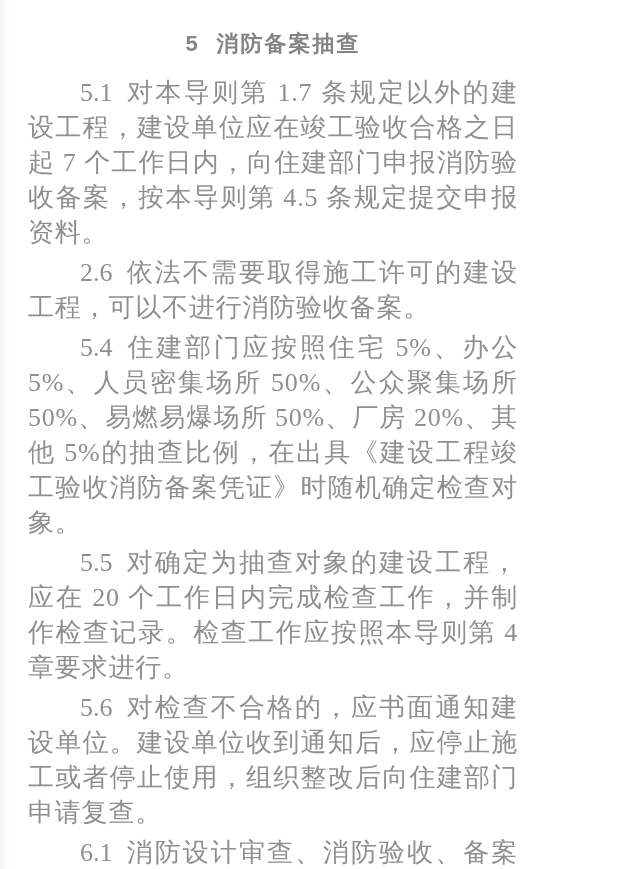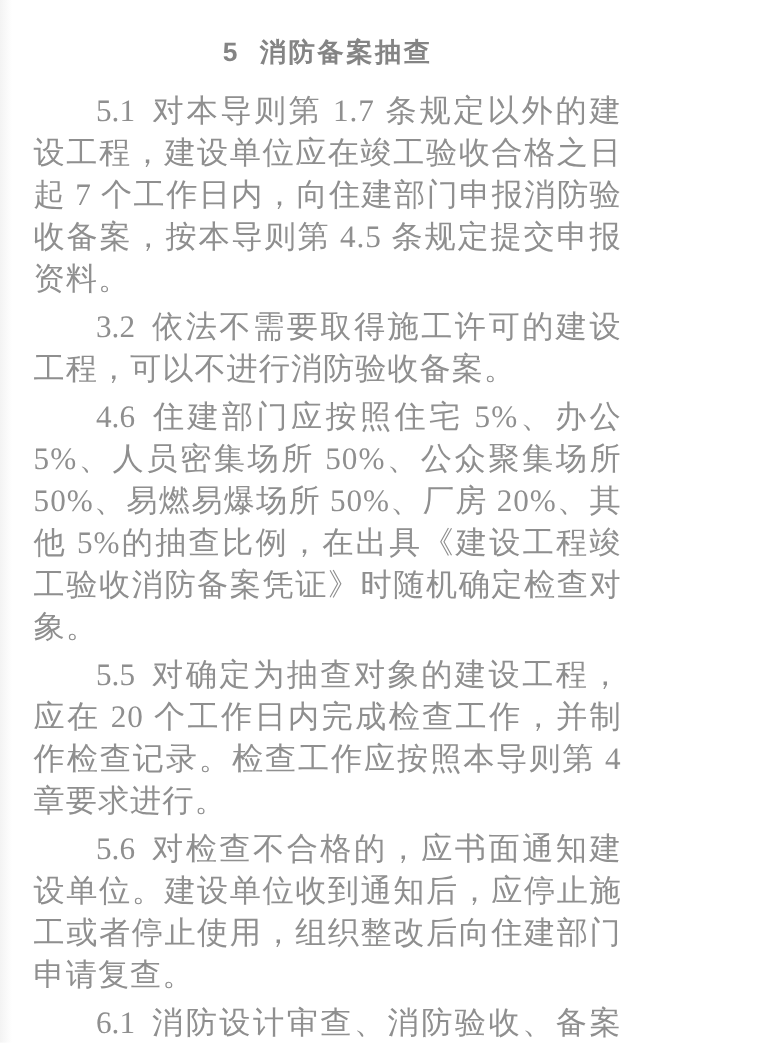--- a/index.html
+++ b/index.html
@@ -69,26 +69,26 @@
 
   <h2 class="sec-heading">
     <span class="h-num">5</span><span>消防备案抽查</span>
   </h2>
 
   <p class="clause">
     <span class="c-num">5.1</span><span>对本导则第 1.7 条规定以外的建设工程，建设单位应在竣工验收合格之日起 7 个工作日内，向住建部门申报消防验收备案，按本导则第 4.5 条规定提交申报资料。</span>
   </p>
 
   <p class="clause">
-    <span class="c-num">3.2</span><span>依法不需要取得施工许可的建设工程，可以不进行消防验收备案。</span>
+    <span class="c-num">2.6</span><span>依法不需要取得施工许可的建设工程，可以不进行消防验收备案。</span>
   </p>
 
 
   <p class="clause">
-    <span class="c-num">4.6</span><span>住建部门应按照住宅 5%、办公 5%、人员密集场所 50%、公众聚集场所 50%、易燃易爆场所 50%、厂房 20%、其他 5%的抽查比例，在出具《建设工程竣工验收消防备案凭证》时随机确定检查对象。</span>
+    <span class="c-num">5.4</span><span>住建部门应按照住宅 5%、办公 5%、人员密集场所 50%、公众聚集场所 50%、易燃易爆场所 50%、厂房 20%、其他 5%的抽查比例，在出具《建设工程竣工验收消防备案凭证》时随机确定检查对象。</span>
   </p>
 
   <p class="clause">
     <span class="c-num">5.5</span><span>对确定为抽查对象的建设工程，应在 20 个工作日内完成检查工作，并制作检查记录。检查工作应按照本导则第 4 章要求进行。</span>
   </p>
 
   <p class="clause">
     <span class="c-num">5.6</span><span>对检查不合格的，应书面通知建设单位。建设单位收到通知后，应停止施工或者停止使用，组织整改后向住建部门申请复查。</span>
   </p>
 

